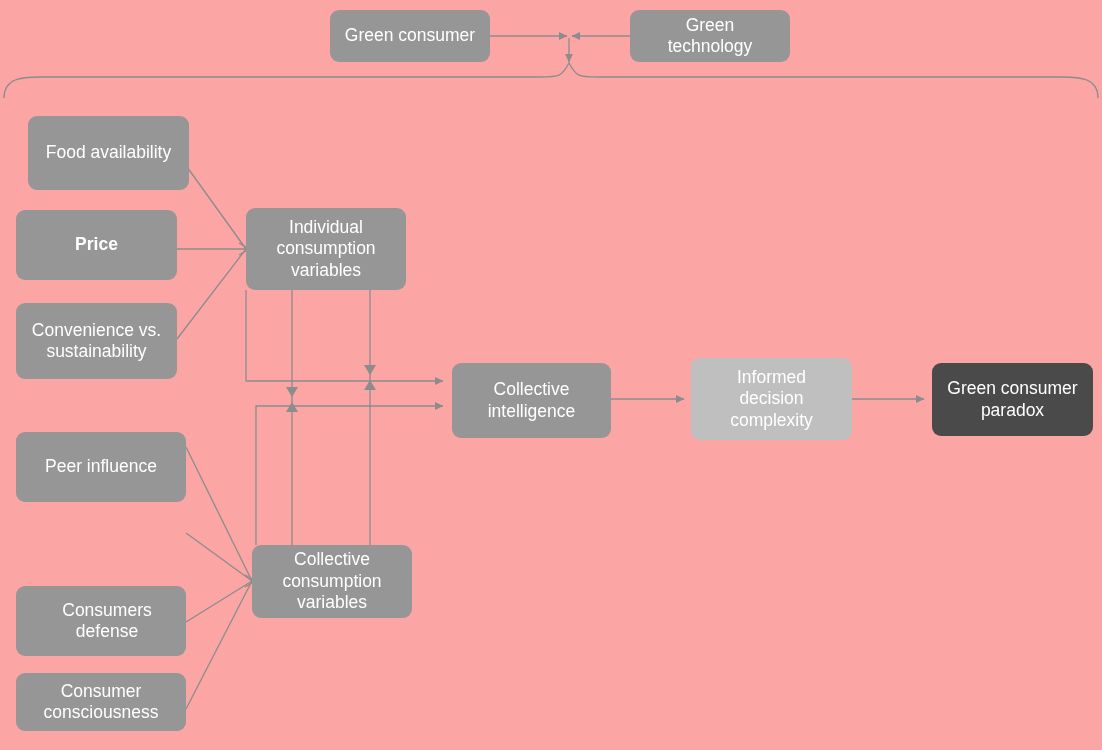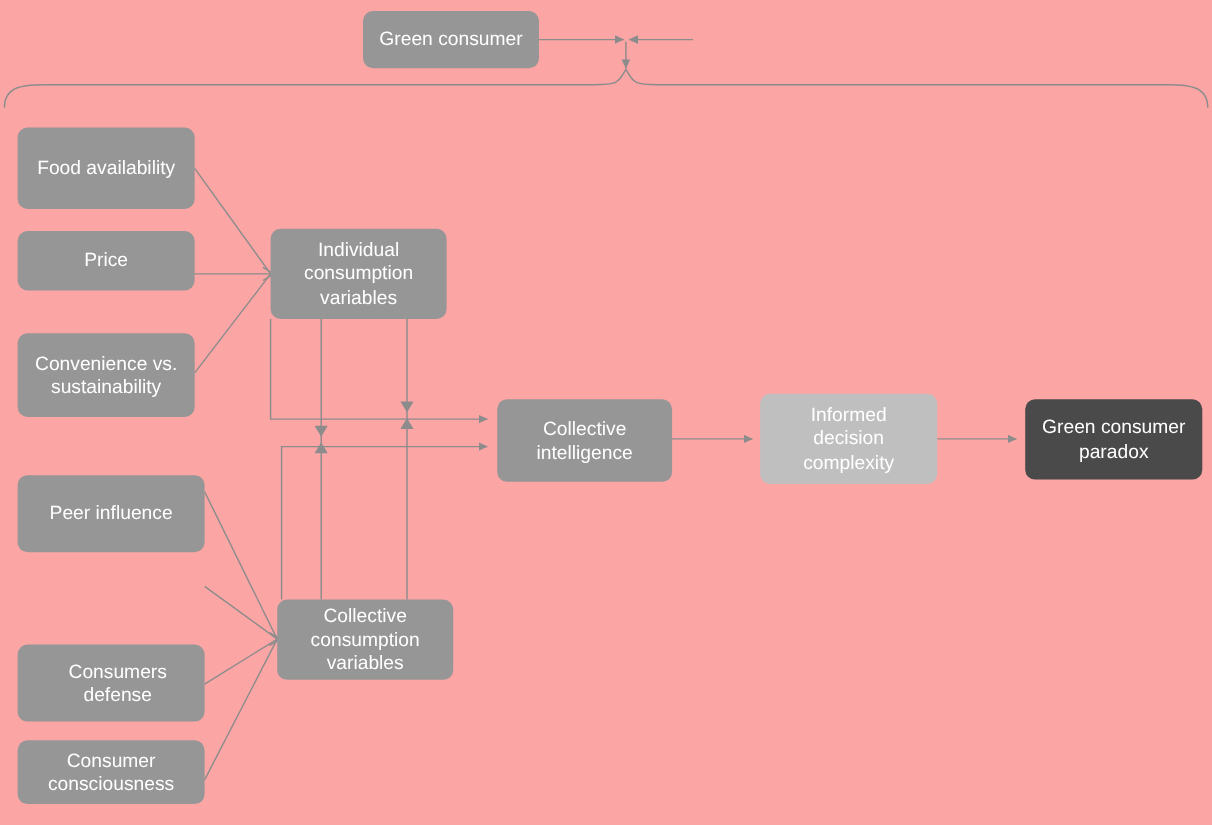--- a/index.html
+++ b/index.html
@@ -122,24 +122,26 @@
 
       <g>
         <line x1="852" y1="399" x2="924" y2="399" marker-end="url(#ah-r)"></line>
       </g>
 
     </g>
   </svg>
 
   <div class="node g-mid" style="left:330px;top:10px;width:160px;height:52px;">Green consumer</div>
 
+  <div class="node g-mid" style="left:630px;top:10px;width:160px;height:52px;">Green
+technology</div>
 
-  <div class="node g-mid" style="left:16px;top:116px;width:161px;height:74px;text-align:center;">Food availability</div>
+  <div class="node g-mid" style="left:28px;top:116px;width:161px;height:74px;text-align:center;">Food availability</div>
 
-  <div class="node g-mid" style="left:16px;top:210px;width:161px;height:54px;">Price</div>
+  <div class="node g-mid" style="left:16px;top:210px;width:161px;height:70px;font-weight:bold;">Price</div>
 
   <div class="node g-mid" style="left:16px;top:303px;width:161px;height:76px;">Convenience vs.
 sustainability</div>
 
   <div class="node g-mid" style="left:16px;top:412px;width:170px;height:70px;margin-top:20px;">Peer influence</div>
 
 
   <div class="node g-mid" style="left:16px;top:586px;width:170px;height:70px;padding-left:20px;">Consumers
 defense</div>
 

